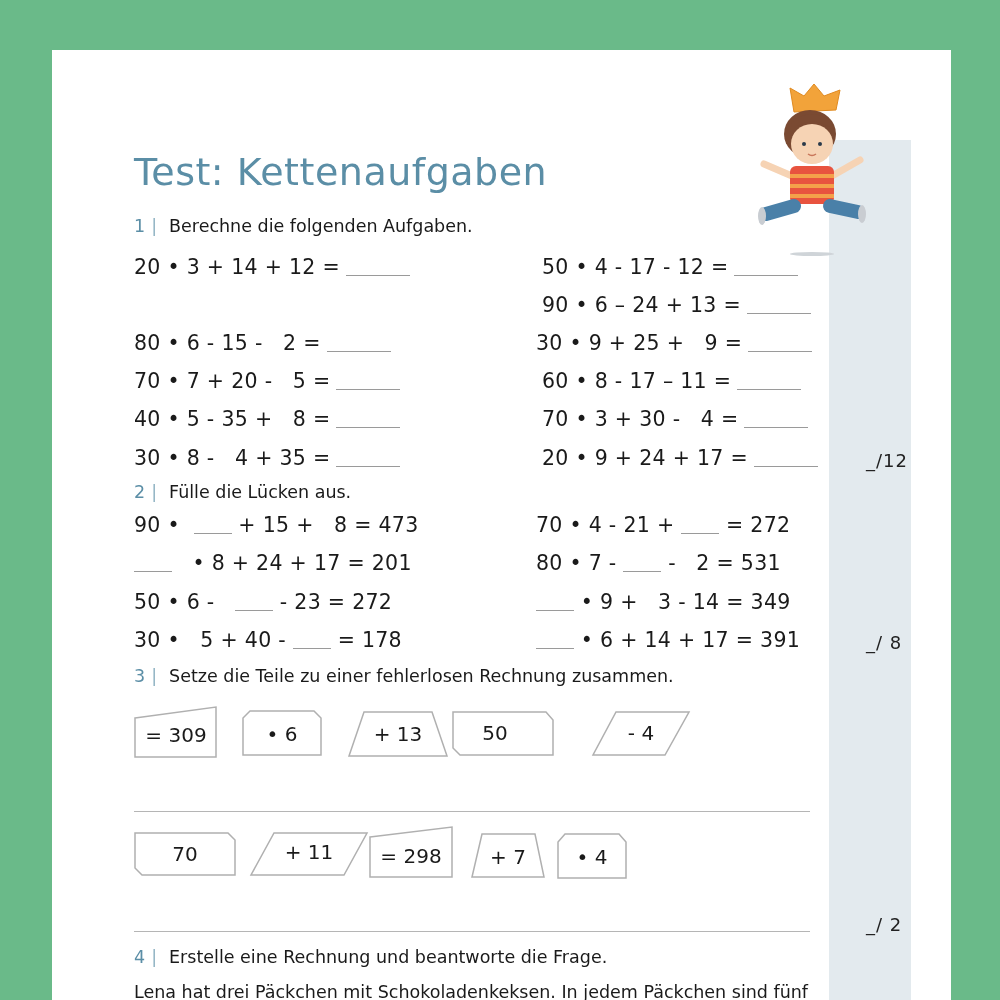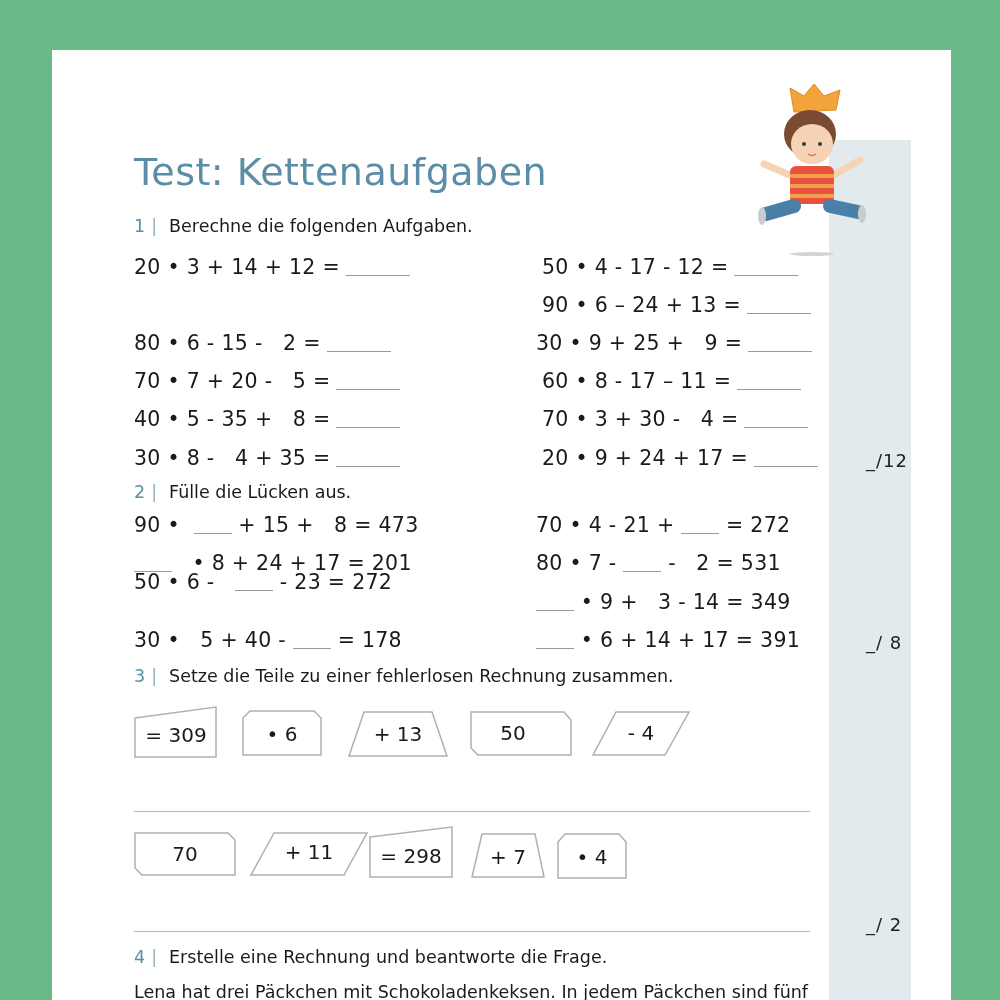--- a/index.html
+++ b/index.html
@@ -122,21 +122,21 @@
   <div class="eq" style="left:490px;top:396px"><span>20 • 9 + 24 + 17 =</span><span class="blank"></span></div>
 
   <div class="score" style="top:400px">_/12</div>
 
   <div class="task-head" style="top:432px">
     <span class="num">2</span><span class="bar">|</span><span>Fülle die Lücken aus.</span>
   </div>
 
   <div class="eq" style="left:82px;top:463px"><span>90 •  </span><span class="gap"></span><span> + 15 +   8 = 473</span></div>
   <div class="eq" style="left:82px;top:501px"><span></span><span class="gap"></span><span>   • 8 + 24 + 17 = 201</span></div>
-  <div class="eq" style="left:82px;top:520px"><span>50 • 6 -   </span><span class="gap"></span><span> - 23 = 272</span></div>
+  <div class="eq" style="left:82px;top:540px"><span>50 • 6 -   </span><span class="gap"></span><span> - 23 = 272</span></div>
   <div class="eq" style="left:82px;top:578px"><span>30 •   5 + 40 - </span><span class="gap"></span><span> = 178</span></div>
 
   <div class="eq" style="left:484px;top:463px"><span>70 • 4 - 21 + </span><span class="gap"></span><span> = 272</span></div>
   <div class="eq" style="left:484px;top:501px"><span>80 • 7 - </span><span class="gap"></span><span> -   2 = 531</span></div>
   <div class="eq" style="left:484px;top:540px"><span></span><span class="gap"></span><span> • 9 +   3 - 14 = 349</span></div>
   <div class="eq" style="left:484px;top:578px"><span></span><span class="gap"></span><span> • 6 + 14 + 17 = 391</span></div>
 
   <div class="score" style="top:582px">_/ 8</div>
 
   <div class="task-head" style="top:616px">
@@ -154,21 +154,21 @@
         <polygon points="8,1 72,1 79,8 79,45 1,45 1,8" fill="#fff" stroke="#b0b0b0" stroke-width="1.5"></polygon>
       </svg>
     <span style="top:12px">• 6</span>
   </div>
   <div class="piece" style="left:296px;top:661px;width:100px;height:46px">
     <svg width="100" height="46">
         <polygon points="16,1 84,1 99,45 1,45" fill="#fff" stroke="#b0b0b0" stroke-width="1.5"></polygon>
       </svg>
     <span style="top:11px">+ 13</span>
   </div>
-  <div class="piece" style="left:418px;top:661px;width:86px;height:45px">
+  <div class="piece" style="left:400px;top:661px;width:86px;height:45px">
     <svg width="102" height="45">
         <polygon points="1,1 94,1 101,9 101,44 8,44 1,37" fill="#fff" stroke="#b0b0b0" stroke-width="1.5"></polygon>
       </svg>
     <span style="top:10px">50</span>
   </div>
   <div class="piece" style="left:540px;top:661px;width:98px;height:45px">
     <svg width="98" height="45">
         <polygon points="24,1 97,1 73,44 1,44" fill="#fff" stroke="#b0b0b0" stroke-width="1.5"></polygon>
       </svg>
     <span style="top:10px">- 4</span>

